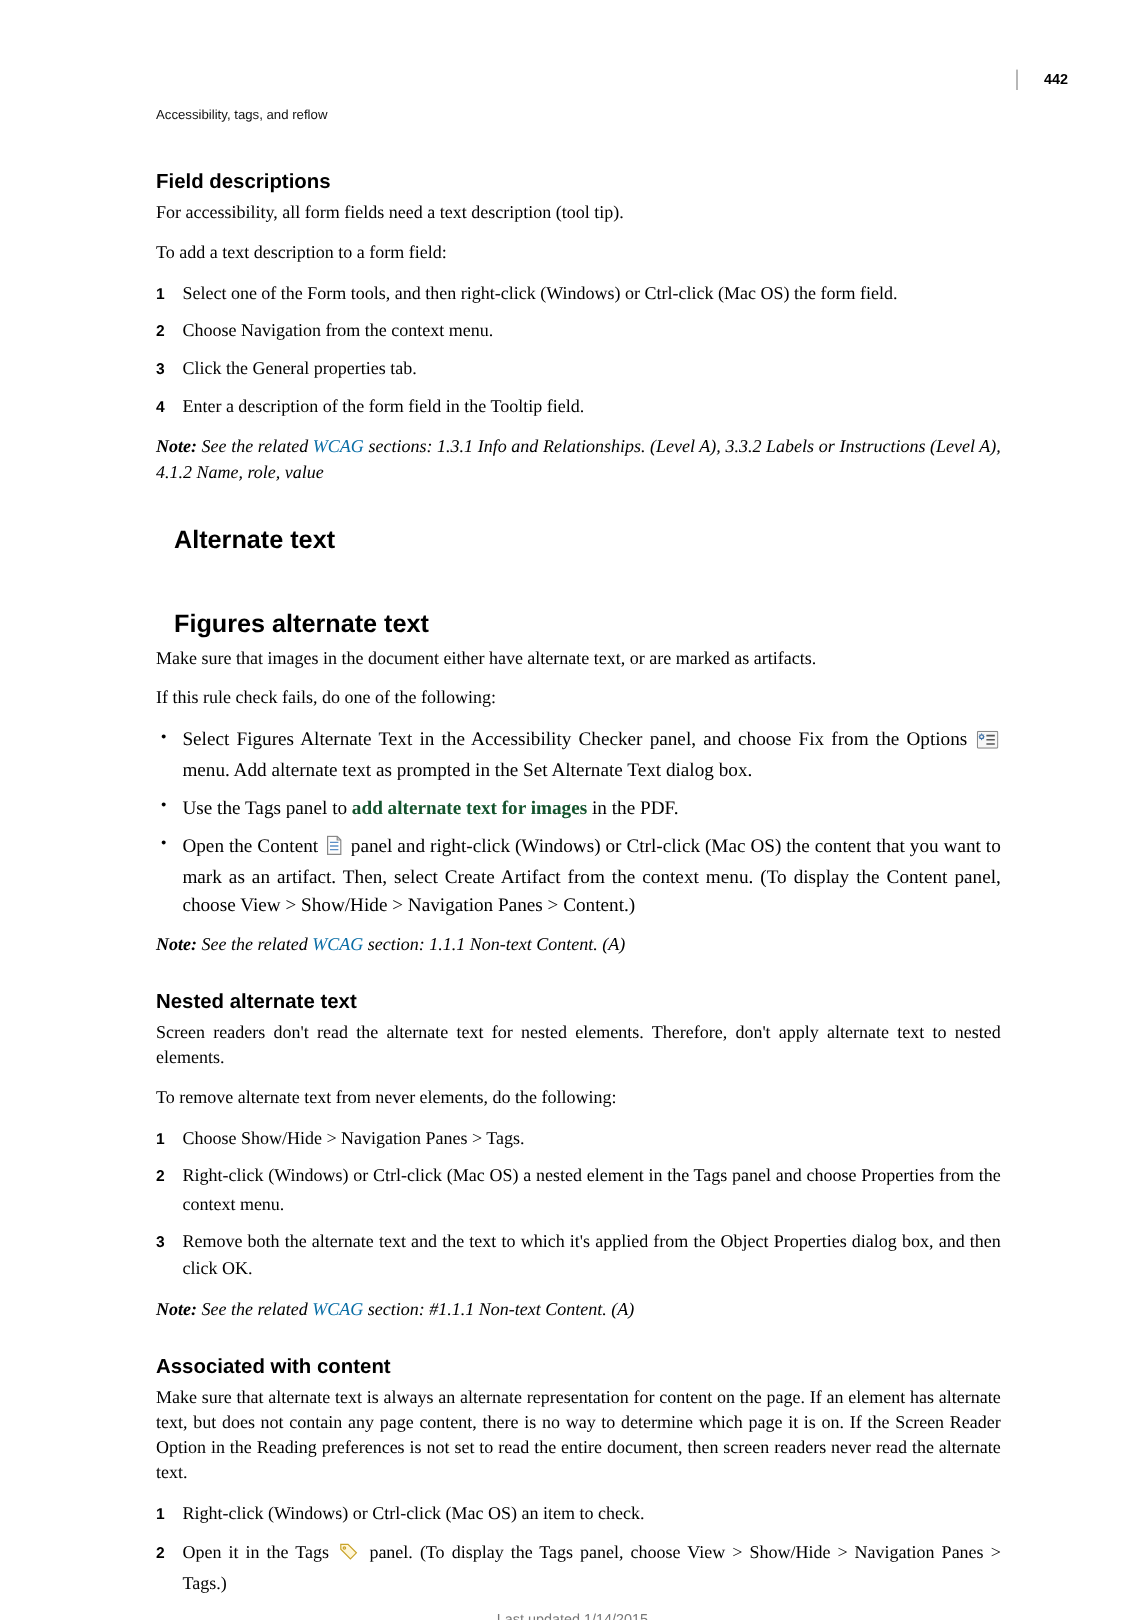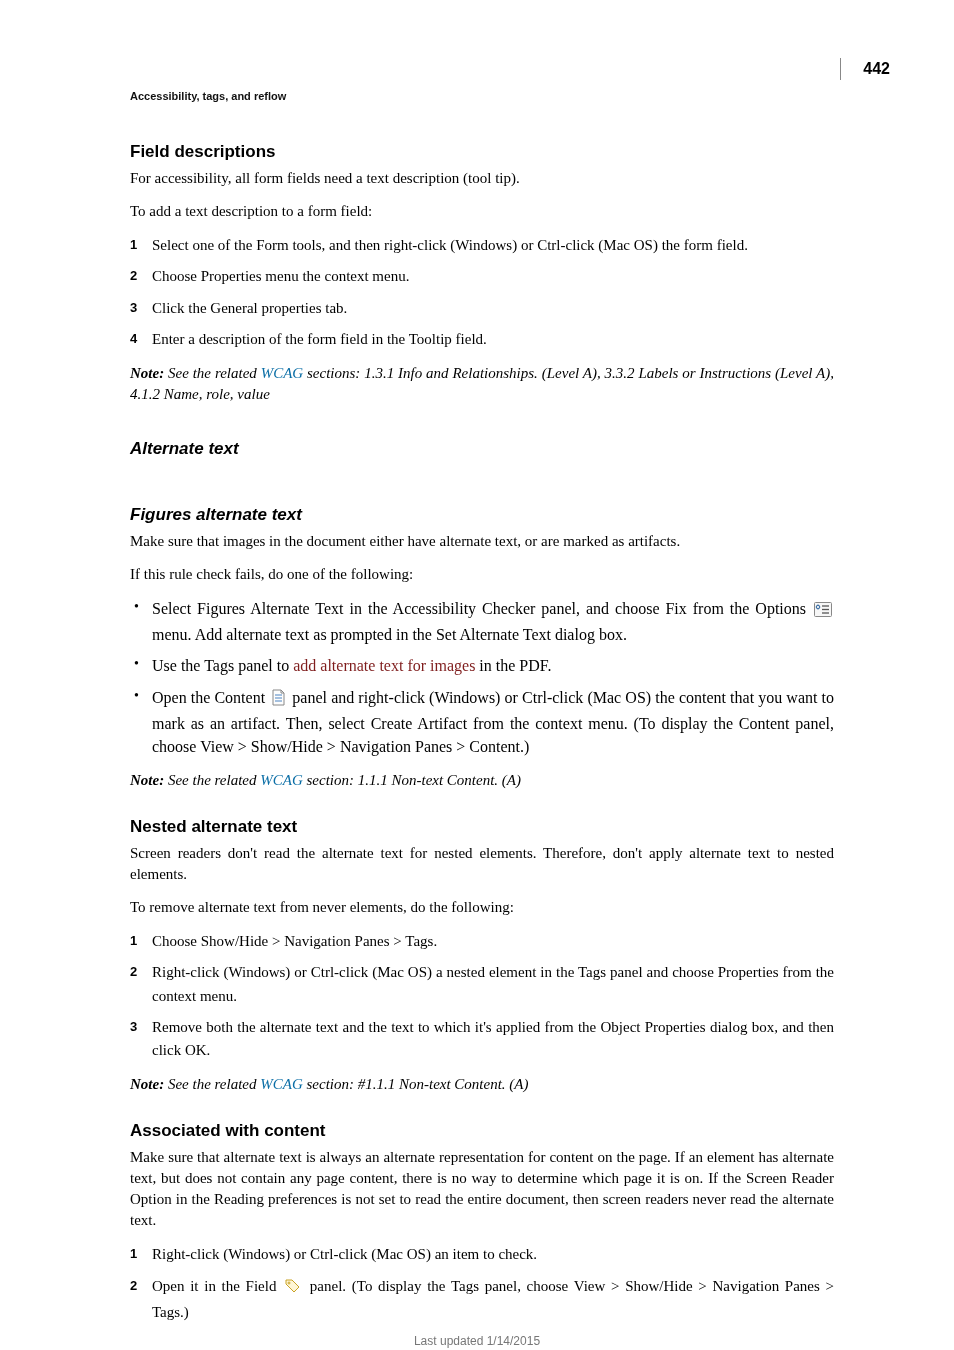--- a/index.html
+++ b/index.html
@@ -17,44 +17,43 @@
     min-height: 1350px;
     box-sizing: border-box;
     padding: 90px 120px 60px 130px;
   }
   .page-number {
     position: absolute;
     top: 58px;
     right: 64px;
     font-family: "Myriad Pro", "Helvetica Neue", Arial, sans-serif;
     font-weight: 700;
-    font-size: 16px;
+    font-size: 12px;
     border-left: 1px solid #888;
     padding-left: 22px;
     line-height: 1.4;
   }
   .breadcrumb {
     font-family: "Myriad Pro", "Helvetica Neue", Arial, sans-serif;
-    font-weight: 700;
+    font-weight: 400;
     font-size: 11px;
     color: #111;
     margin-bottom: 40px;
   }
   h2.section-title {
     font-family: "Myriad Pro", "Helvetica Neue", Arial, sans-serif;
     font-weight: 700;
     font-size: 17px;
     margin: 26px 0 6px 0;
   }
   h2.subsection-title {
     font-family: "Myriad Pro", "Helvetica Neue", Arial, sans-serif;
     font-weight: 700;
-    font-size: 17px;
-    margin: 34px 0 6px 0;
-    font-style: italic;
+    font-size: 21px;
+    margin: 34px 0 6px 15px;
   }
   p.body {
     font-size: 15px;
     line-height: 1.4;
     margin: 6px 0 12px 0;
     text-align: justify;
   }
   p.note {
     font-size: 15px;
     line-height: 1.4;
@@ -67,22 +66,23 @@
   }
   p.note .note-body {
     font-style: italic;
   }
   a.link, span.link {
     color: #0b6ea6;
     text-decoration: none;
     font-style: italic;
   }
   a.link-plain, span.link-plain {
-    color: #7f1d1d;
+    color: #14532d;
     text-decoration: none;
+    font-weight: bold;
   }
   ol.numlist {
     list-style: none;
     padding: 0;
     margin: 6px 0 12px 0;
   }
   ol.numlist > li {
     position: relative;
     padding-left: 22px;
     font-size: 15px;
@@ -142,21 +142,21 @@
 
   <div class="page-number">442</div>
 
   <div class="breadcrumb">Accessibility, tags, and reflow</div>
 
   <h2 class="section-title">Field descriptions</h2>
   <p class="body">For accessibility, all form fields need a text description (tool tip).</p>
   <p class="body">To add a text description to a form field:</p>
   <ol class="numlist">
     <li><span class="num">1</span><span>Select one of the Form tools, and then right-click (Windows) or Ctrl-click (Mac OS) the form field.</span></li>
-    <li><span class="num">2</span><span>Choose Properties menu the context menu.</span></li>
+    <li><span class="num">2</span><span>Choose Navigation from the context menu.</span></li>
     <li><span class="num">3</span><span>Click the General properties tab.</span></li>
     <li><span class="num">4</span><span>Enter a description of the form field in the Tooltip field.</span></li>
   </ol>
   <p class="note">
     <span class="note-label">Note:</span><span class="note-body"><span> See the related </span><a class="link" href="#">WCAG</a><span> sections: 1.3.1 Info and Relationships. (Level A), 3.3.2 Labels or Instructions (Level A), 4.1.2 Name, role, value</span></span>
   </p>
 
   <h2 class="subsection-title">Alternate text</h2>
 
   <h2 class="subsection-title" style="margin-top:46px;">Figures alternate text</h2>
@@ -208,21 +208,21 @@
   </ol>
   <p class="note">
     <span class="note-label">Note:</span><span class="note-body"><span> See the related </span><a class="link" href="#">WCAG</a><span> section: #1.1.1 Non-text Content. (A)</span></span>
   </p>
 
   <h2 class="section-title">Associated with content</h2>
   <p class="body">Make sure that alternate text is always an alternate representation for content on the page. If an element has alternate text, but does not contain any page content, there is no way to determine which page it is on. If the Screen Reader Option in the Reading preferences is not set to read the entire document, then screen readers never read the alternate text.</p>
   <ol class="numlist">
     <li><span class="num">1</span><span>Right-click (Windows) or Ctrl-click (Mac OS) an item to check.</span></li>
     <li><span class="num">2</span>
-      <span>Open it in the Field</span>
+      <span>Open it in the Tags</span>
       <span class="inline-icon">
         <svg width="18" height="16" viewBox="0 0 18 16">
           <path d="M2 2 H8 L15 9 L10 14 L2 6 Z" fill="#fff6d6" stroke="#c9a227"></path>
           <circle cx="5" cy="5" r="1" fill="none" stroke="#c9a227"></circle>
         </svg>
       </span>
       <span> panel. (To display the Tags panel, choose View &gt; Show/Hide &gt; Navigation Panes &gt; Tags.)</span>
     </li>
   </ol>
 

